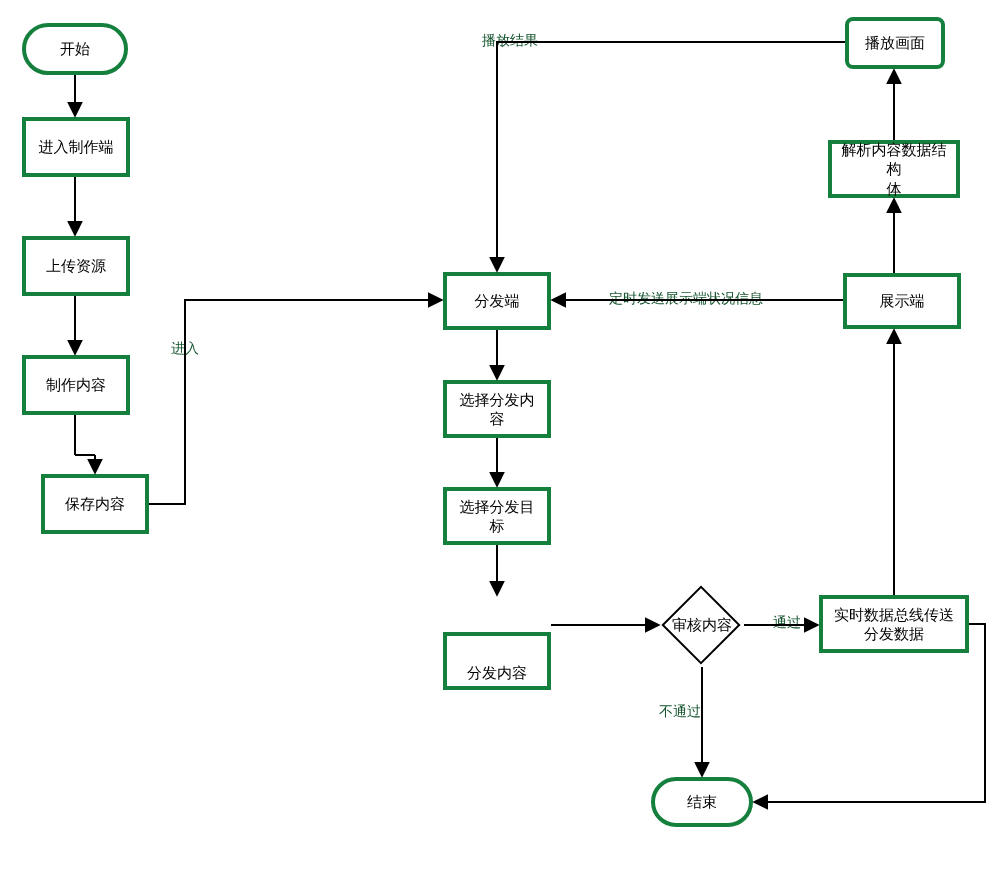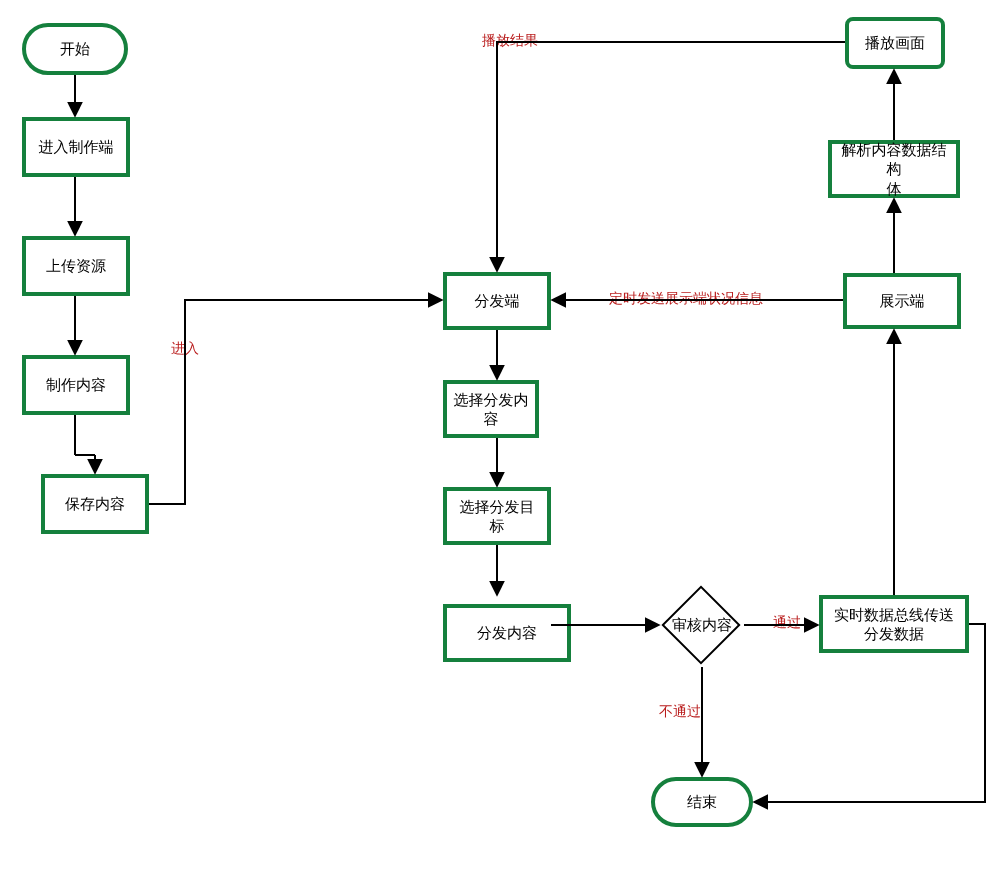--- a/index.html
+++ b/index.html
@@ -36,21 +36,21 @@
       position: absolute;
       display: flex;
       align-items: center;
       justify-content: center;
       text-align: center;
       pointer-events: none;
     }
     .edge-label {
       position: absolute;
       font-size: 14px;
-      color: #b91c1c;
+      color: #14532d;
       background: #fff;
       padding: 0 2px;
     }
     svg.arrows {
       position: absolute;
       top: 0; left: 0;
       width: 1000px; height: 886px;
       pointer-events: none;
     }
   </style>
@@ -74,29 +74,29 @@
 </div>
 
 <div class="node" style="left:41px; top:474px; width:108px; height:60px;">
   <span>保存内容</span>
 </div>
 
 <div class="node" style="left:443px; top:272px; width:108px; height:58px;">
   <span>分发端</span>
 </div>
 
-<div class="node" style="left:443px; top:380px; width:96px; height:58px;">
+<div class="node" style="left:443px; top:380px; width:108px; height:58px;">
   <span>选择分发内容</span>
 </div>
 
 <div class="node" style="left:443px; top:487px; width:108px; height:58px;">
   <span>选择分发目标</span>
 </div>
 
-<div class="node" style="left:443px; top:604px; width:128px; height:58px;">
+<div class="node" style="left:443px; top:632px; width:108px; height:58px;align-items:flex-end;">
   <span>分发内容</span>
 </div>
 
 <div class="diamond" style="left:673px; top:597px; width:56px; height:56px;"></div>
 <div class="diamond-label" style="left:650px; top:600px; width:104px; height:50px;">
   <span>审核内容</span>
 </div>
 
 <div class="node" style="left:819px; top:595px; width:150px; height:58px; white-space:pre-line;">
   <span>实时数据总线传送

